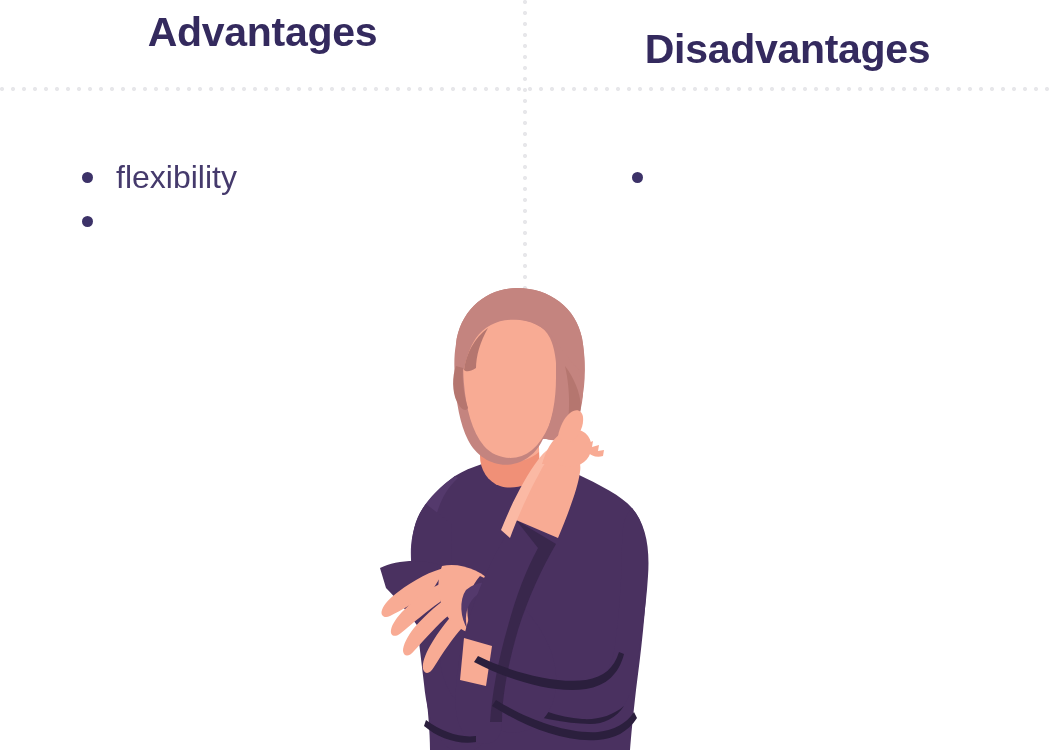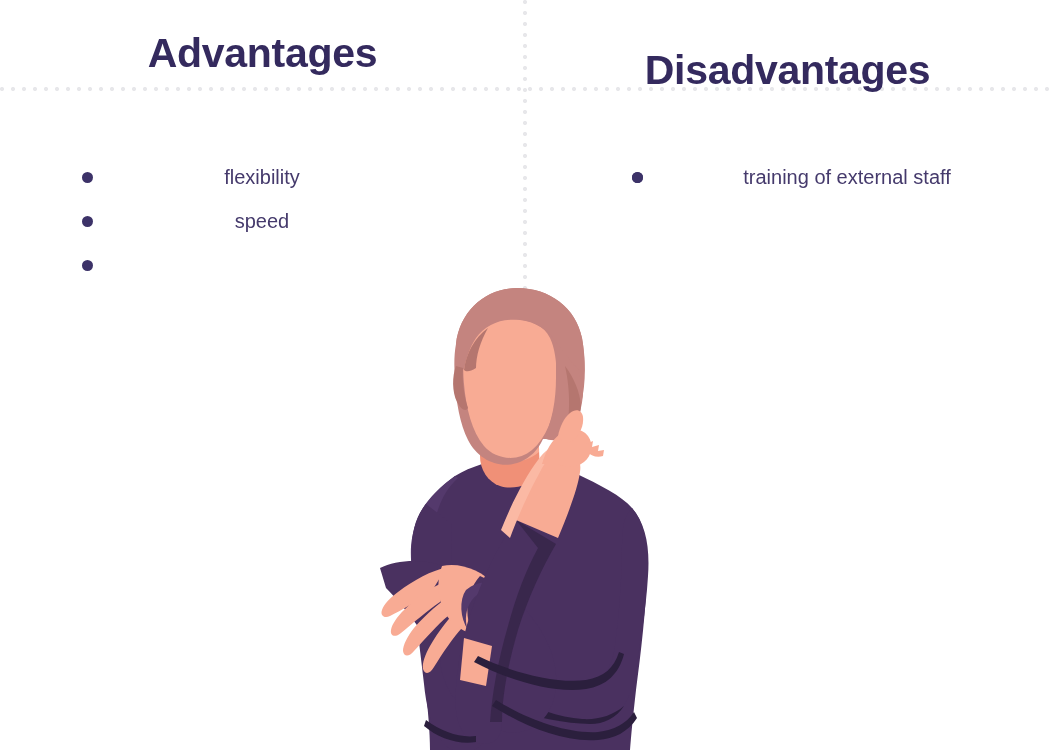--- a/index.html
+++ b/index.html
@@ -36,42 +36,41 @@
     width: 4px;
     height: 750px;
     background-image: radial-gradient(circle at 2px 2px, #e7e7ea 2px, rgba(255,255,255,0) 2.2px);
     background-size: 4px 11px;
     background-repeat: repeat-y;
   }
 
   
   .heading {
     position: absolute;
-    top: 29px;
+    top: 8px;
     width: 525px;
     text-align: center;
     font-size: 41px;
     font-weight: bold;
     letter-spacing: -0.3px;
     color: #342a5e;
     line-height: 48px;
   }
   #heading-advantages { left: 0px; }
   #heading-disadvantages { left: 525px; margin-top: 17px; }
 
   
   .column-list {
     position: absolute;
     margin: 0;
     padding: 0;
     list-style: none;
-    font-size: 20px;
+    font-size: 32px;
     line-height: 44px;
     color: #453a6c;
-    text-align: center;
   }
   #list-advantages {
     left: 78px;
     top: 155px;
     width: 330px;
   }
   #list-disadvantages {
     left: 628px;
     top: 155px;
     width: 400px;
@@ -111,34 +110,26 @@
   <div class="heading" id="heading-advantages">Advantages</div>
   <div class="heading" id="heading-disadvantages">Disadvantages</div>
 
   <ul class="column-list" id="list-advantages">
     <li>
       <span class="bullet"></span>
       <span>flexibility</span>
     </li>
     <li>
       <span class="bullet"></span>
-      <span>speed</span>
-    </li>
-    <li>
-      <span class="bullet"></span>
     </li>
   </ul>
 
   <ul class="column-list" id="list-disadvantages">
     <li>
       <span class="bullet"></span>
-    </li>
-    <li>
-      <span class="bullet"></span>
-      <span>training of external staff</span>
     </li>
   </ul>
 
   <div id="illustration">
     <svg width="310" height="470" viewBox="0 0 310 470" xmlns="http://www.w3.org/2000/svg">
 
       <g>
         <path d="M95 196
                  C 112 186, 132 180, 152 179
                  C 176 178, 198 183, 215 193

